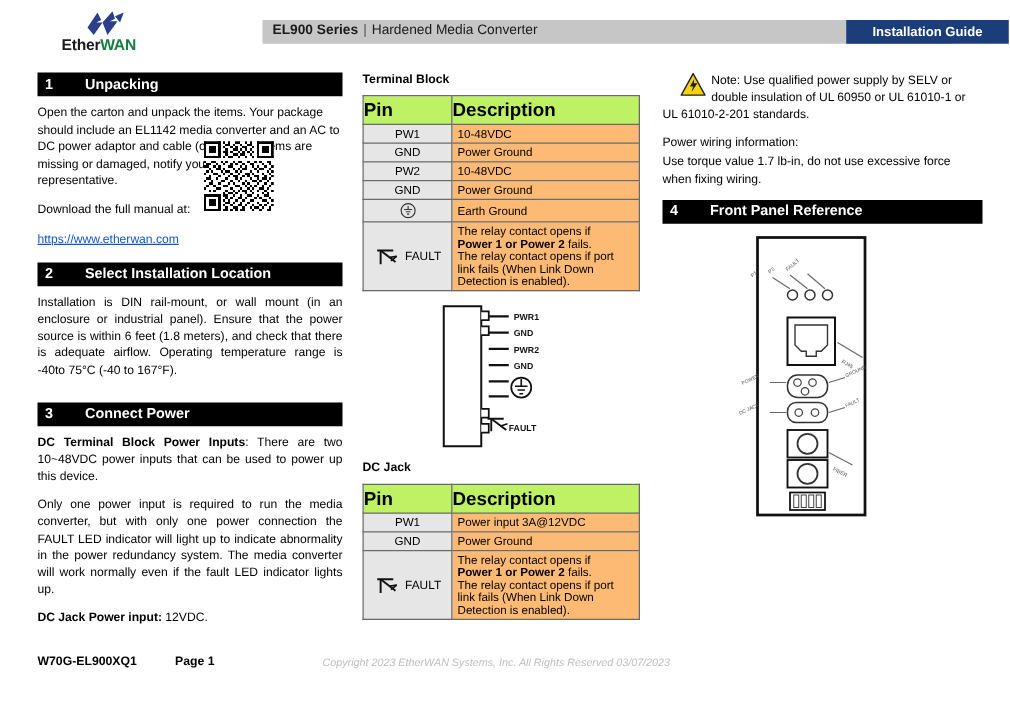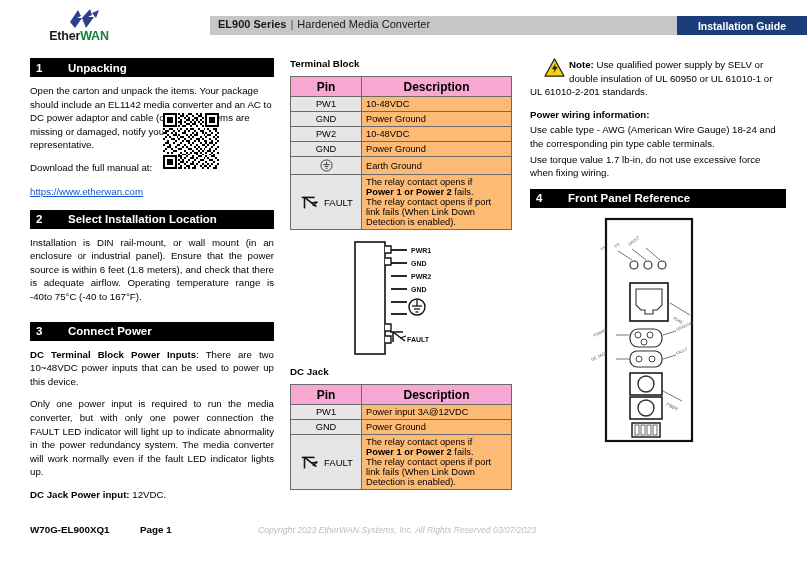--- a/index.html
+++ b/index.html
@@ -40,38 +40,38 @@
   p.body{font-size:9.7px;line-height:13.6px;margin:0 0 9px 0;text-align:justify;}
   p.body.left{text-align:left;}
   p.body b{font-weight:bold;}
   .lnk{color:#1155cc;text-decoration:underline;font-size:9.7px;}
 
   .qr{position:absolute;left:163px;top:113px;width:56px;height:56px;}
 
   
   .tbl-cap{font-size:9.8px;font-weight:bold;margin:0 0 7px 0;}
   table.t{border-collapse:collapse;width:222px;border:1.6px solid #333;}
-  table.t th{background:#f9a8d4;border:1px solid #6a6a6a;font-size:12px;
-    font-weight:bold;padding:2.5px 0;text-align:center;}
+  table.t th{background:#bef264;border:1px solid #6a6a6a;font-size:15px;
+    font-weight:bold;padding:2.5px 0;text-align:left;}
   table.t td{border:1px solid #6a6a6a;font-size:9.3px;padding:2px 4px;}
   table.t td.pin{background:#e6e6e6;text-align:center;width:62px;}
   table.t td.desc{background:#fdba74;}
   .fault-cell{background:#e6e6e6;text-align:center;vertical-align:middle;}
   .fault-wrap{display:flex;align-items:center;justify-content:center;gap:3px;}
   .fault-lbl{font-size:9.5px;}
   .gnd-sym{display:flex;justify-content:center;}
 
   
   .tb-diagram{position:relative;width:228px;height:128px;margin-top:6px;}
 
   
   .note-wrap{position:relative;padding-left:0;}
   .warn-ico{float:left;width:21px;height:19px;margin:0 4px 0 14px;}
   p.note{font-size:9.7px;line-height:13.6px;margin:0 0 9px 0;text-align:left;}
-  p.note b{font-weight:bold;}
+  p.note b{font-weight:normal;}
 
   
   .device{position:relative;width:256px;height:235px;margin-top:6px;}
 
   
   .footer{position:absolute;left:0;top:520px;width:808px;height:24px;}
   .f-doc{position:absolute;left:30px;top:4px;font-size:9.8px;font-weight:bold;}
   .f-page{position:absolute;left:140px;top:4px;font-size:9.8px;font-weight:bold;}
   .f-copy{position:absolute;left:258px;top:5px;font-size:8.6px;color:#bdbdbd;
     font-style:italic;}
@@ -498,21 +498,20 @@
     <div class="note-wrap">
       <svg class="warn-ico" viewBox="0 0 24 22">
         <path d="M12 1 L23 21 L1 21 Z" fill="#f5d312" stroke="#222" stroke-width="1.3" stroke-linejoin="round"></path>
         <path d="M13 6 L9 13 h3 l-1.5 5 L16 10 h-3.2 Z" fill="#222"></path>
       </svg>
       <p class="note"><b>Note:</b><span> Use qualified power supply by SELV or double insulation of UL 60950 or UL 61010-1 or UL 61010-2-201 standards.</span></p>
     </div>
 
 
     <p class="note" style="margin-bottom:2px;"><b>Power wiring information:</b></p>
-    <p class="note" style="margin-bottom:2px;">Use cable type - AWG (American Wire Gauge) 18-24 and the corresponding pin type cable terminals.</p>
     <p class="note">Use torque value 1.7 lb-in, do not use excessive force when fixing wiring.</p>
 
     <div class="sec-head" style="margin-top:9px;">
       <span class="num">4</span>
       <span class="nm">Front Panel Reference</span>
     </div>
 
     <div class="device">
       <svg width="256" height="235" viewBox="0 0 256 235">
 

